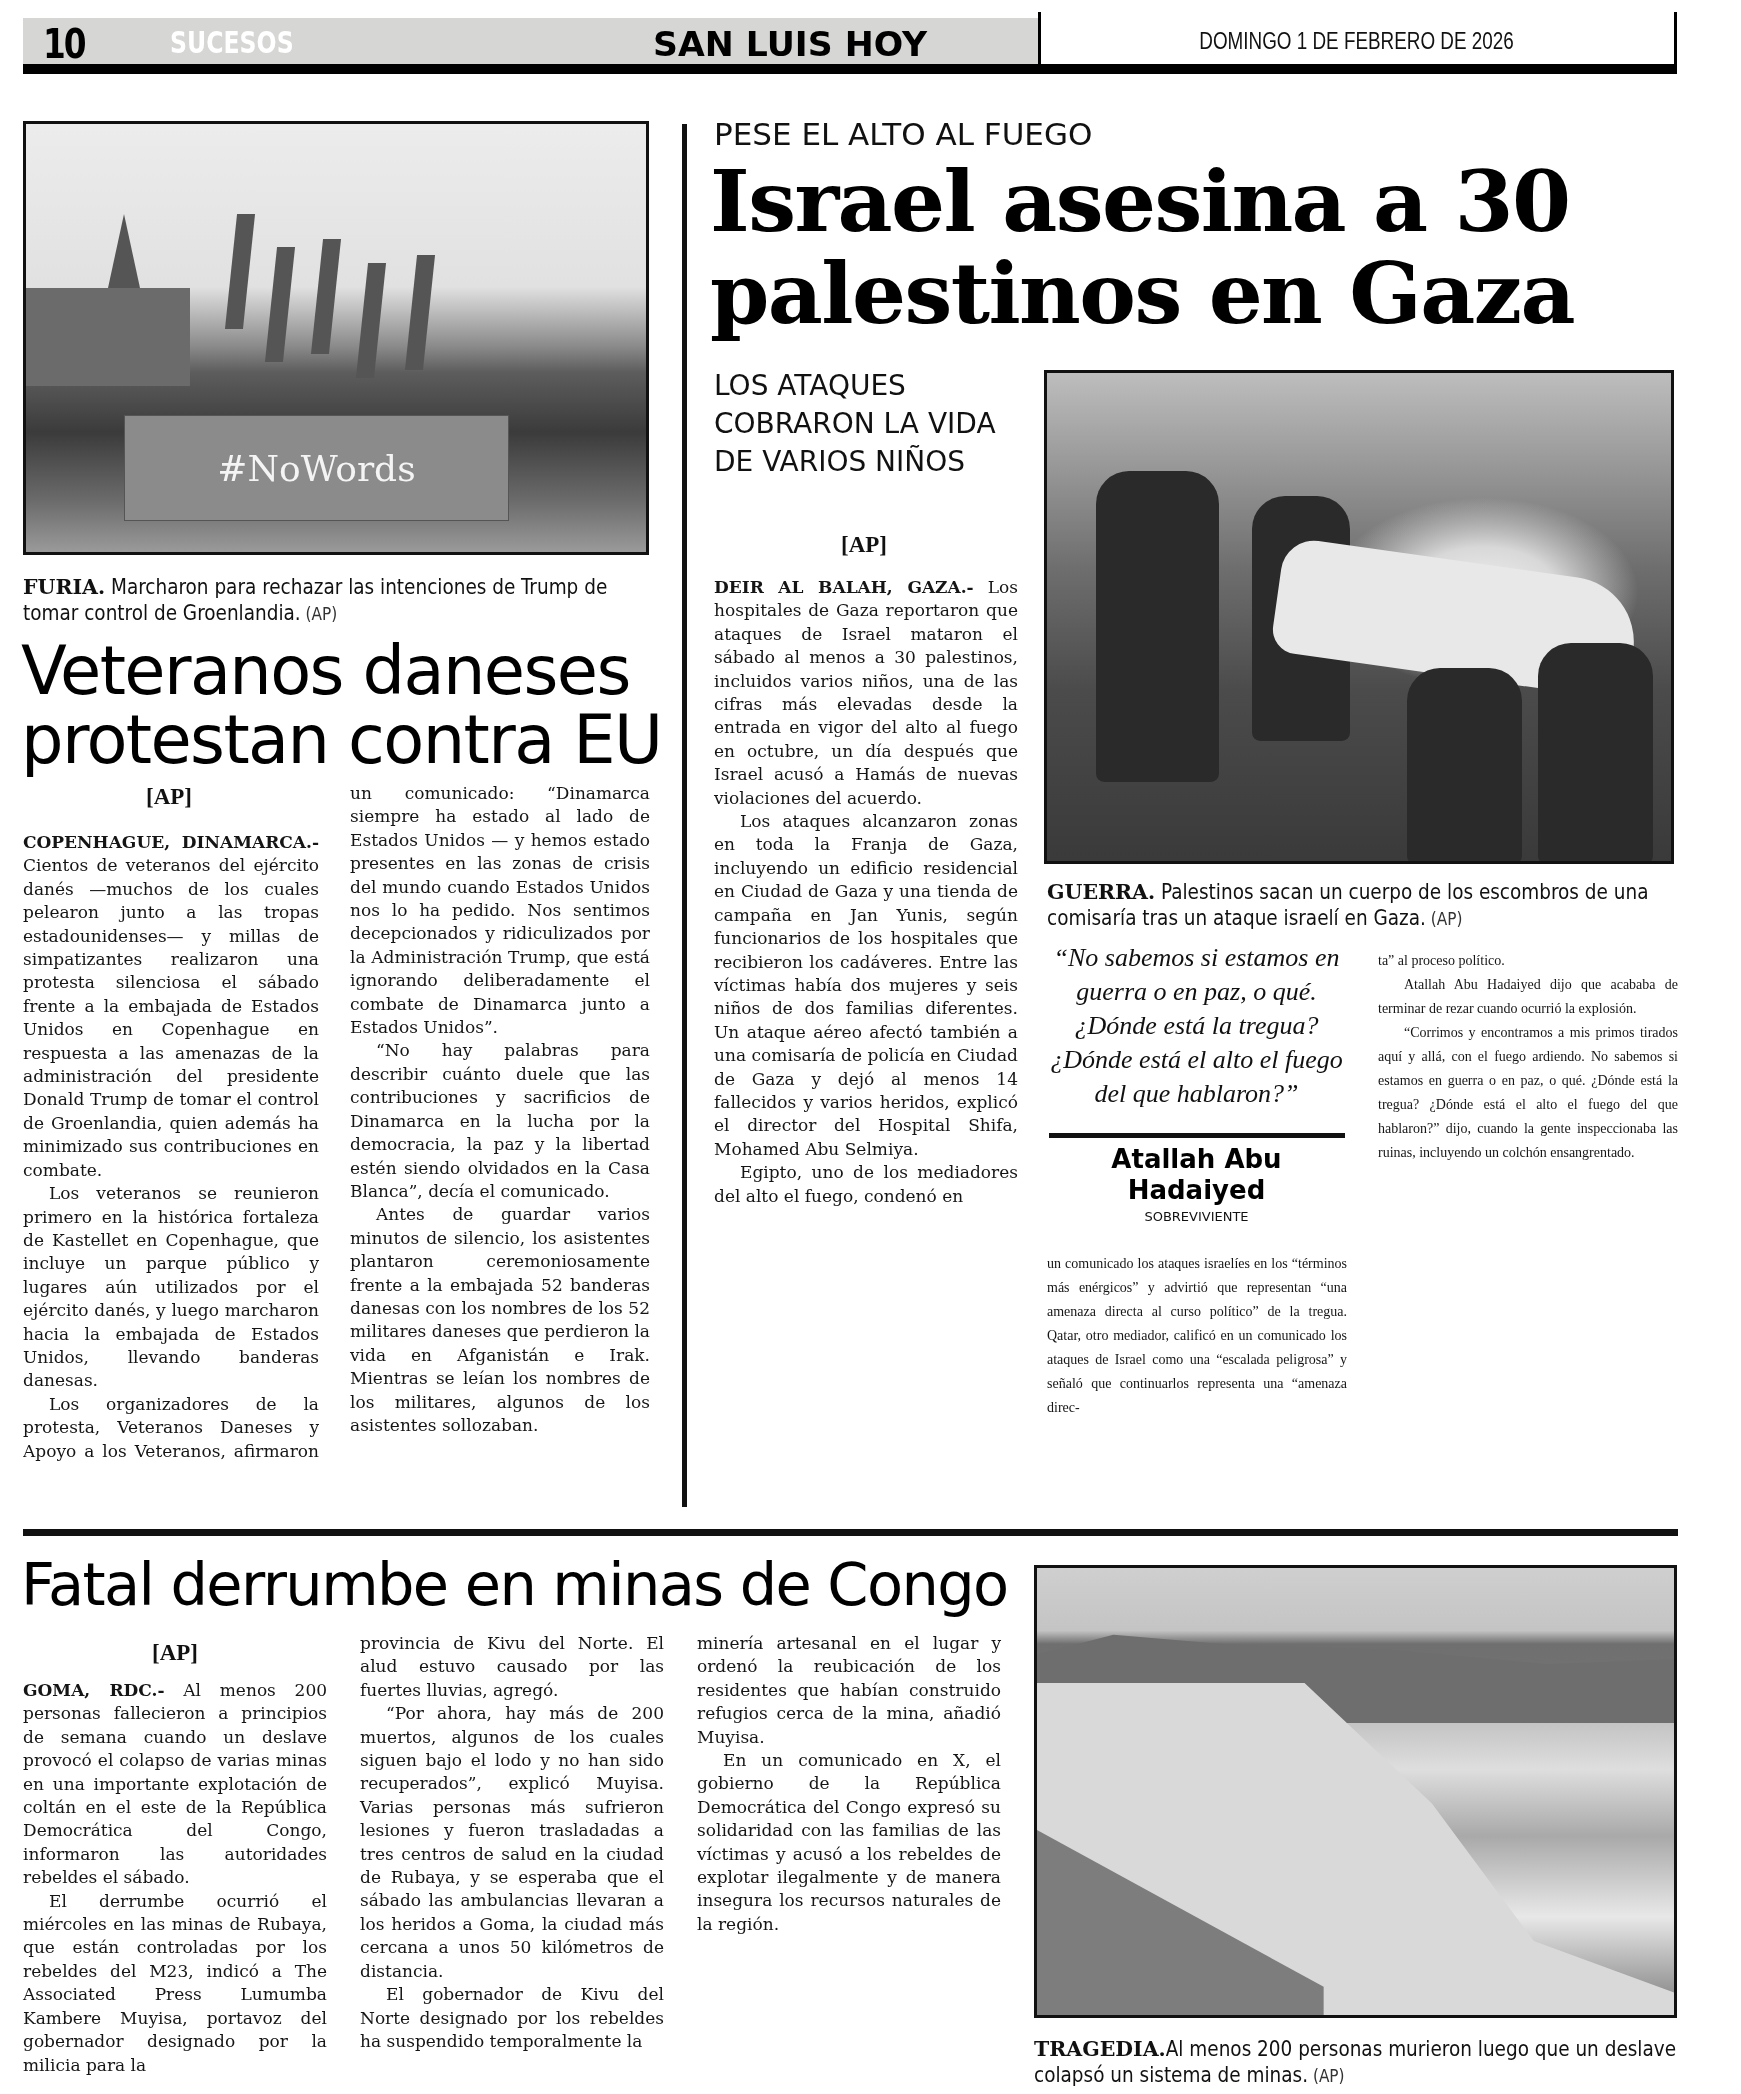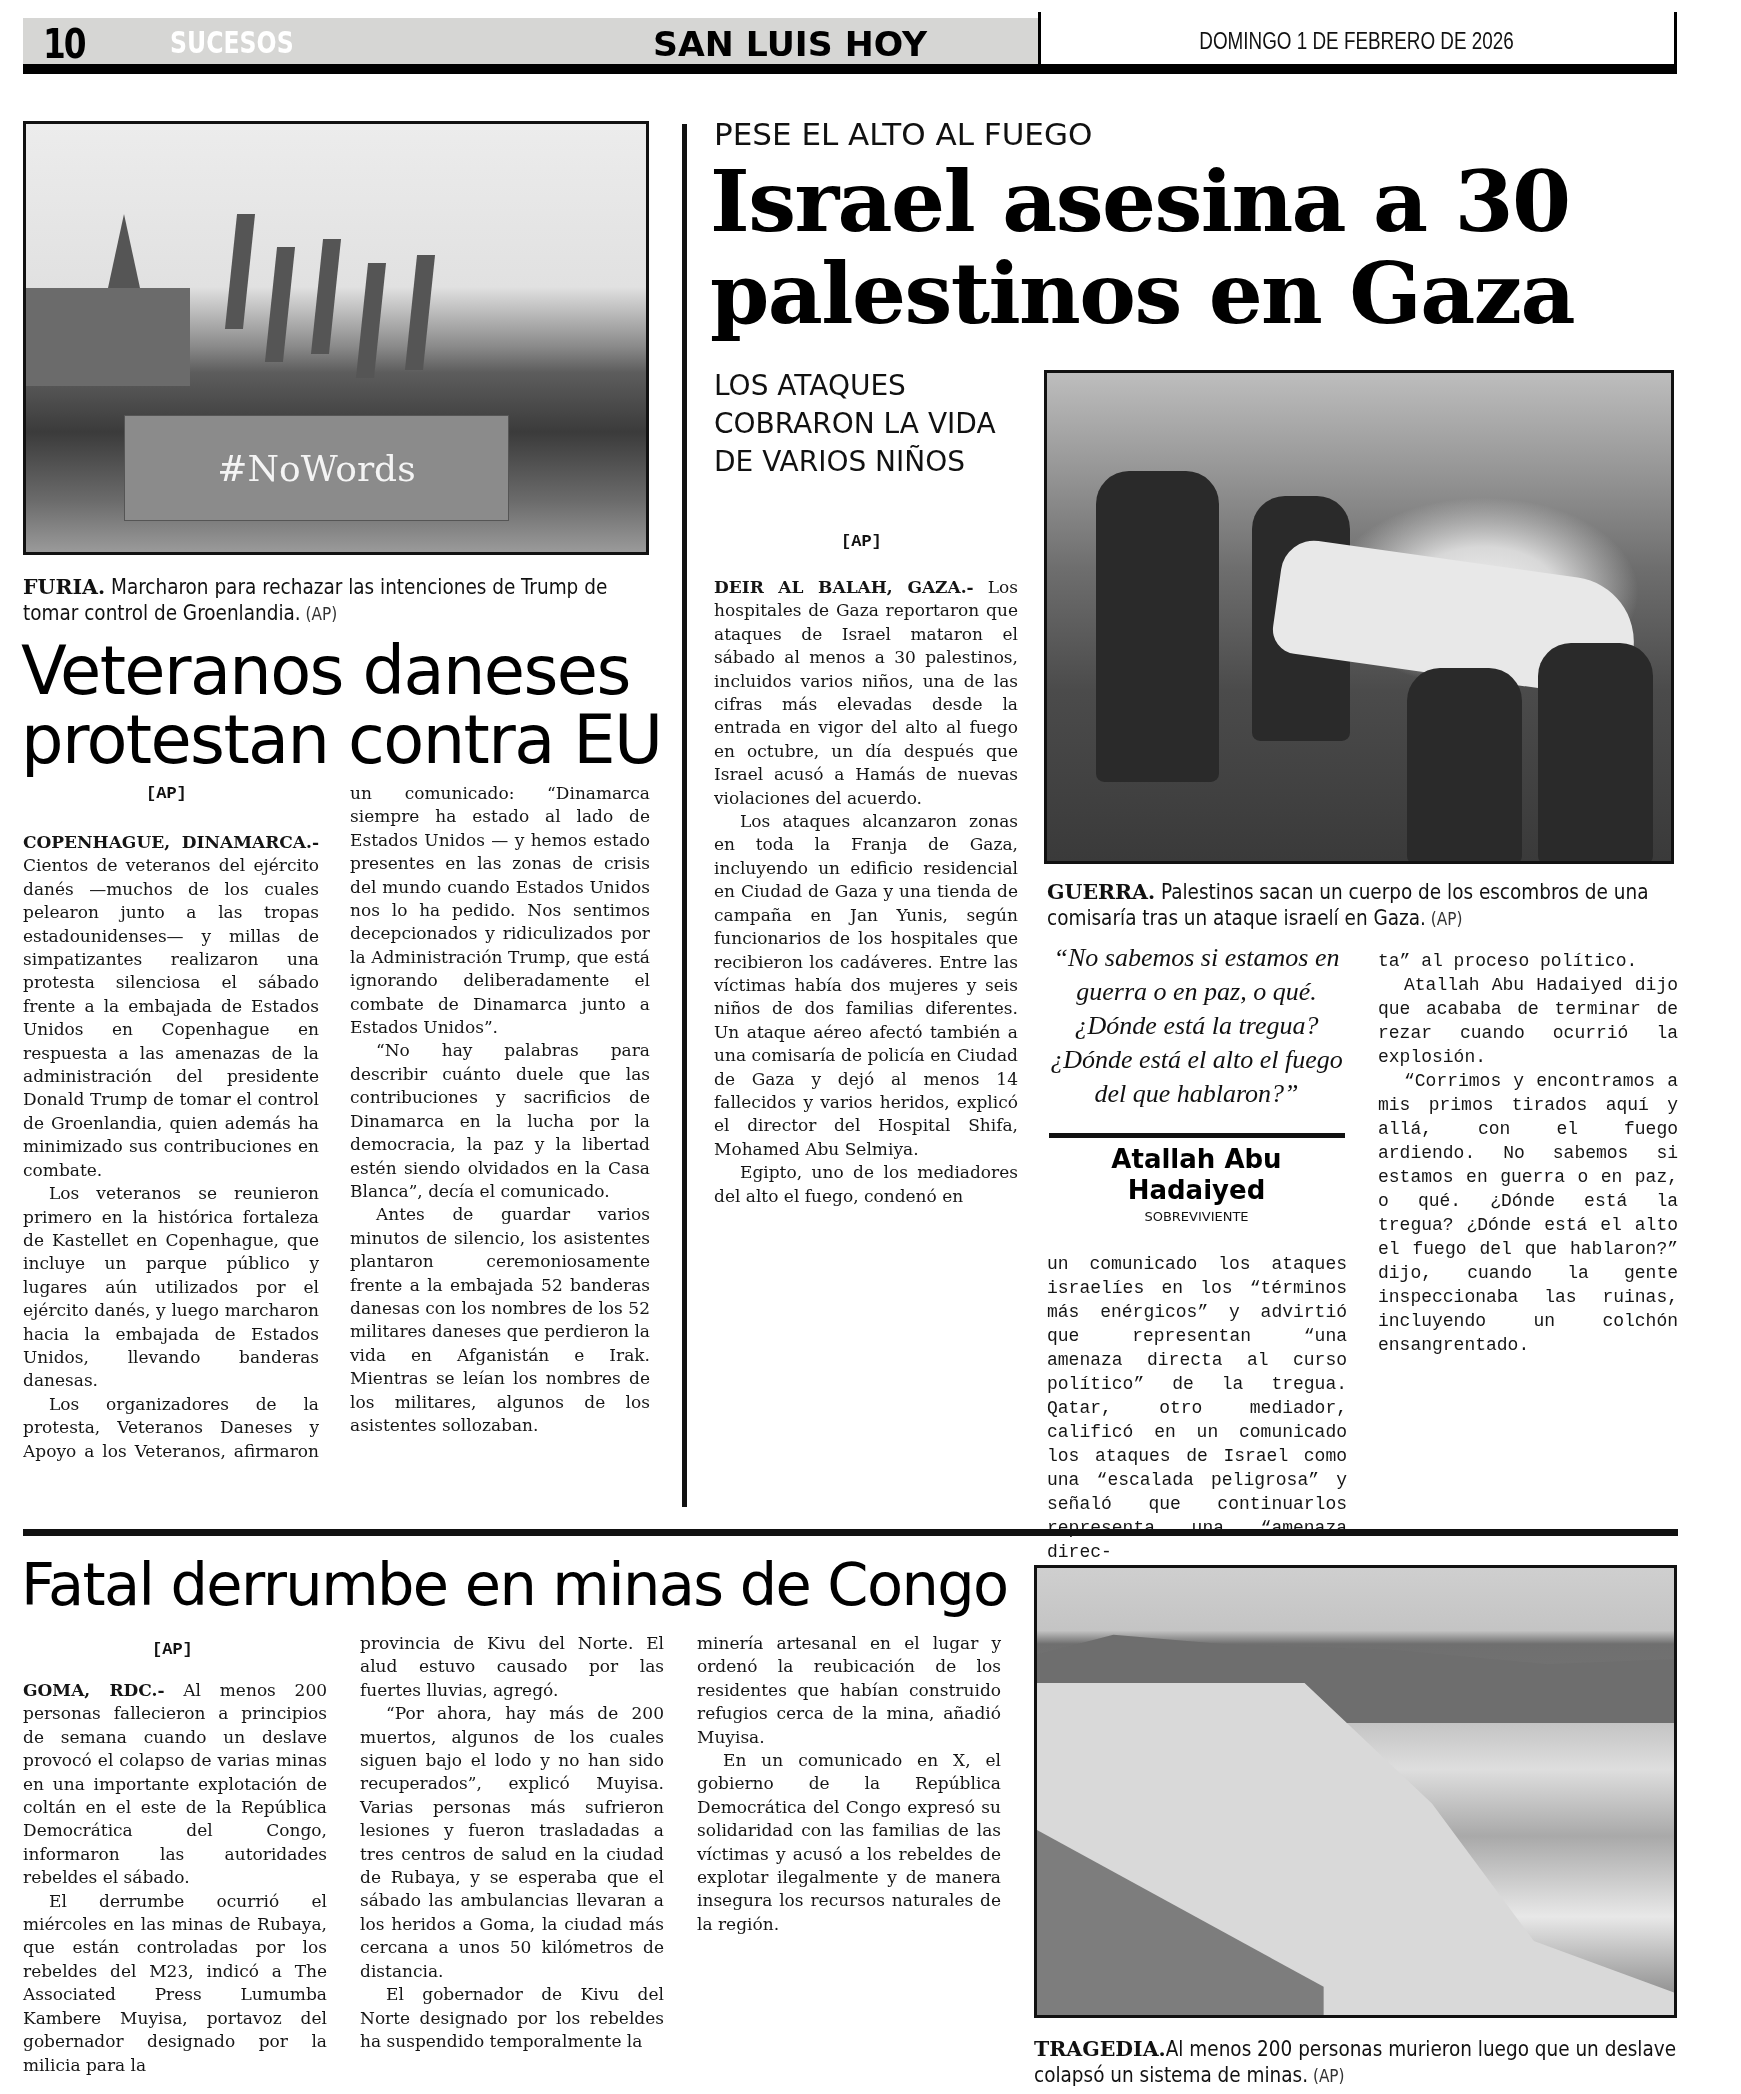--- a/index.html
+++ b/index.html
@@ -48,28 +48,28 @@
   .caption b { font-family: "DejaVu Serif", serif; font-weight: 900; }
   .caption .credit { font-weight: normal; font-size: 17px; color: #333; }
 
   
   .hl-sans { position: absolute; font-family: "DejaVu Sans", sans-serif; font-weight: 500; color: #000; letter-spacing: -1.6px; }
   .kicker { position: absolute; left: 714px; top: 116px; font-family: "DejaVu Sans", sans-serif; font-size: 31px; color: #111; }
   .kicker b { font-weight: 400; }
   .hl-slab { position: absolute; left: 710px; top: 155px; width: 974px; font-family: "DejaVu Serif", serif; font-weight: 900; font-size: 85px; line-height: 92px; color: #000; letter-spacing: -1.6px; }
   .subdeck { position: absolute; left: 714px; top: 367px; width: 311px; font-family: "DejaVu Sans", sans-serif; font-size: 28px; line-height: 38px; color: #111; }
 
-  .byline { position: absolute; font-family: Liberation Mono, monospace; font-weight: 900; font-size: 17px; color: #111; }
+  .byline { position: absolute; font-family: Liberation Serif, serif; font-weight: 900; font-size: 23px; color: #111; }
 
   
   .col { position: absolute; font-family: "DejaVu Serif", serif; font-size: 17px; line-height: 23.4px; color: #151515; text-align: justify; hyphens: auto; }
   .col p { text-indent: 26px; }
   .col p.lead { text-indent: 0; }
   .col .dateline { font-weight: 900; }
-  .col-narrow { font-family: Liberation Mono, monospace; font-size: 18px; line-height: 24px; }
+  .col-narrow { font-family: Liberation Serif, serif; font-size: 14px; line-height: 24px; }
 
   
   .vrule { position: absolute; background: #111; }
   .hrule { position: absolute; background: #111; }
 
   
   .pullquote { position: absolute; left: 1047px; top: 941px; width: 299px; text-align: center; font-family: "Liberation Serif", serif; font-style: italic; font-size: 26px; line-height: 34px; color: #111; }
   .pq-rule { position: absolute; left: 1049px; top: 1133px; width: 296px; height: 4.9px; background: #111; }
   .pq-name { position: absolute; left: 1047px; top: 1144px; width: 299px; text-align: center; font-family: "DejaVu Sans", sans-serif; font-weight: 700; font-size: 26px; line-height: 31px; color: #000; }
   .pq-role { position: absolute; left: 1047px; top: 1209px; width: 299px; text-align: center; font-family: "DejaVu Sans", sans-serif; font-size: 13px; color: #111; }

